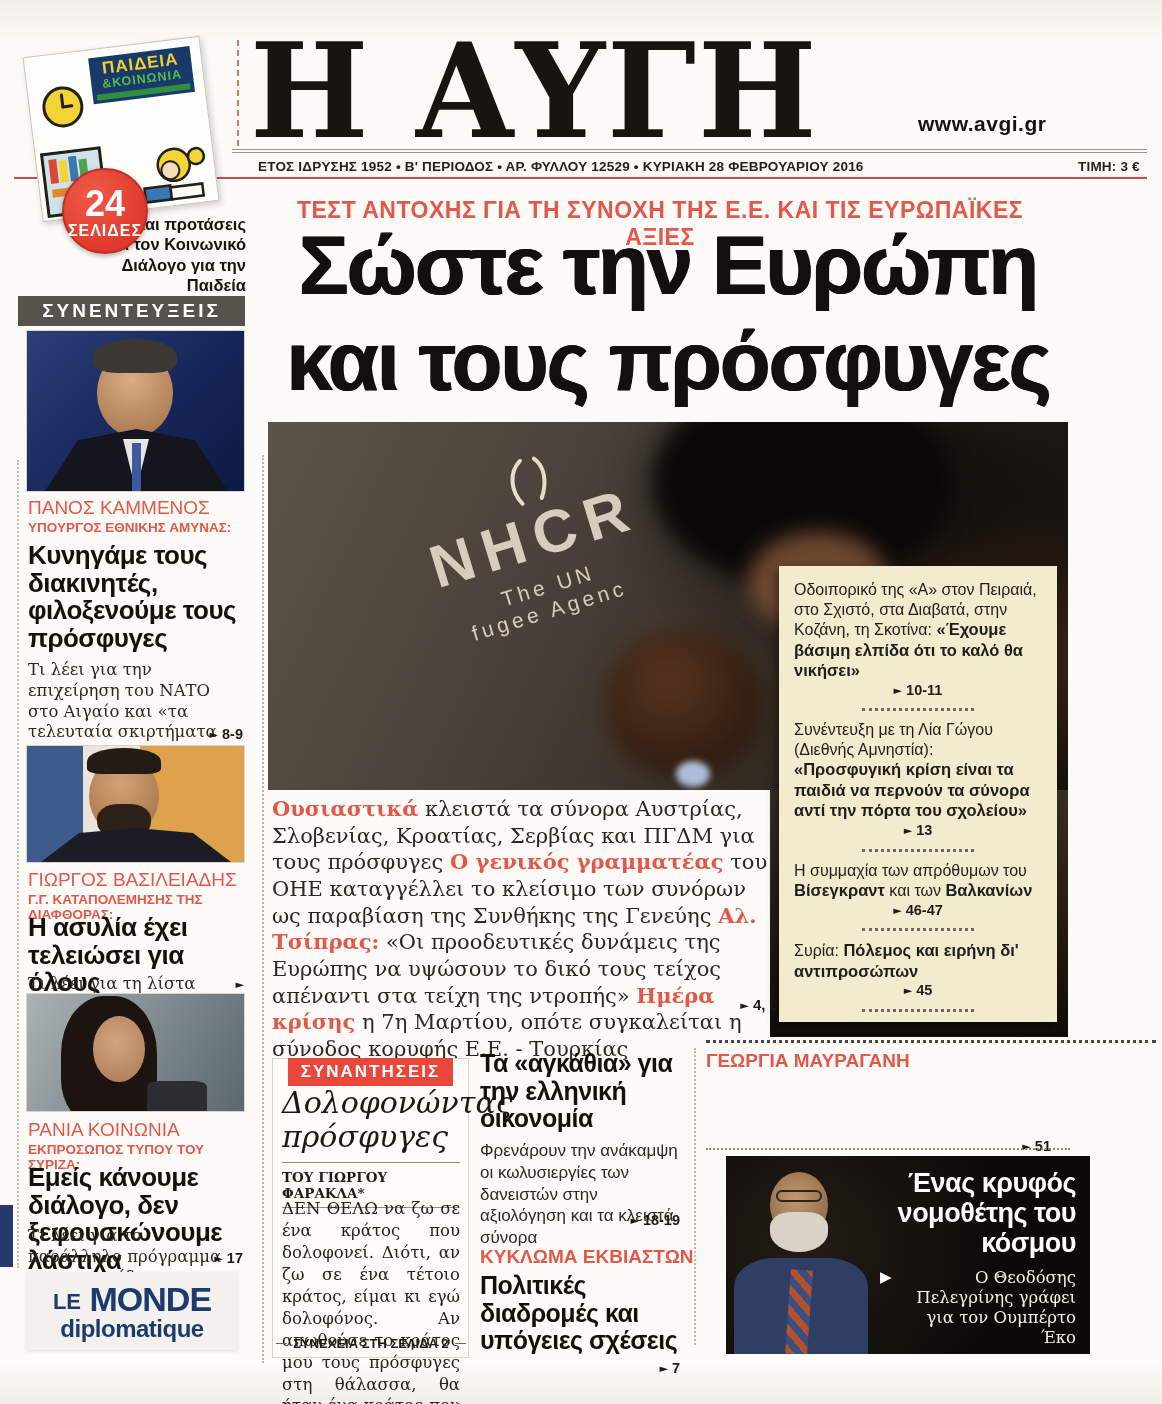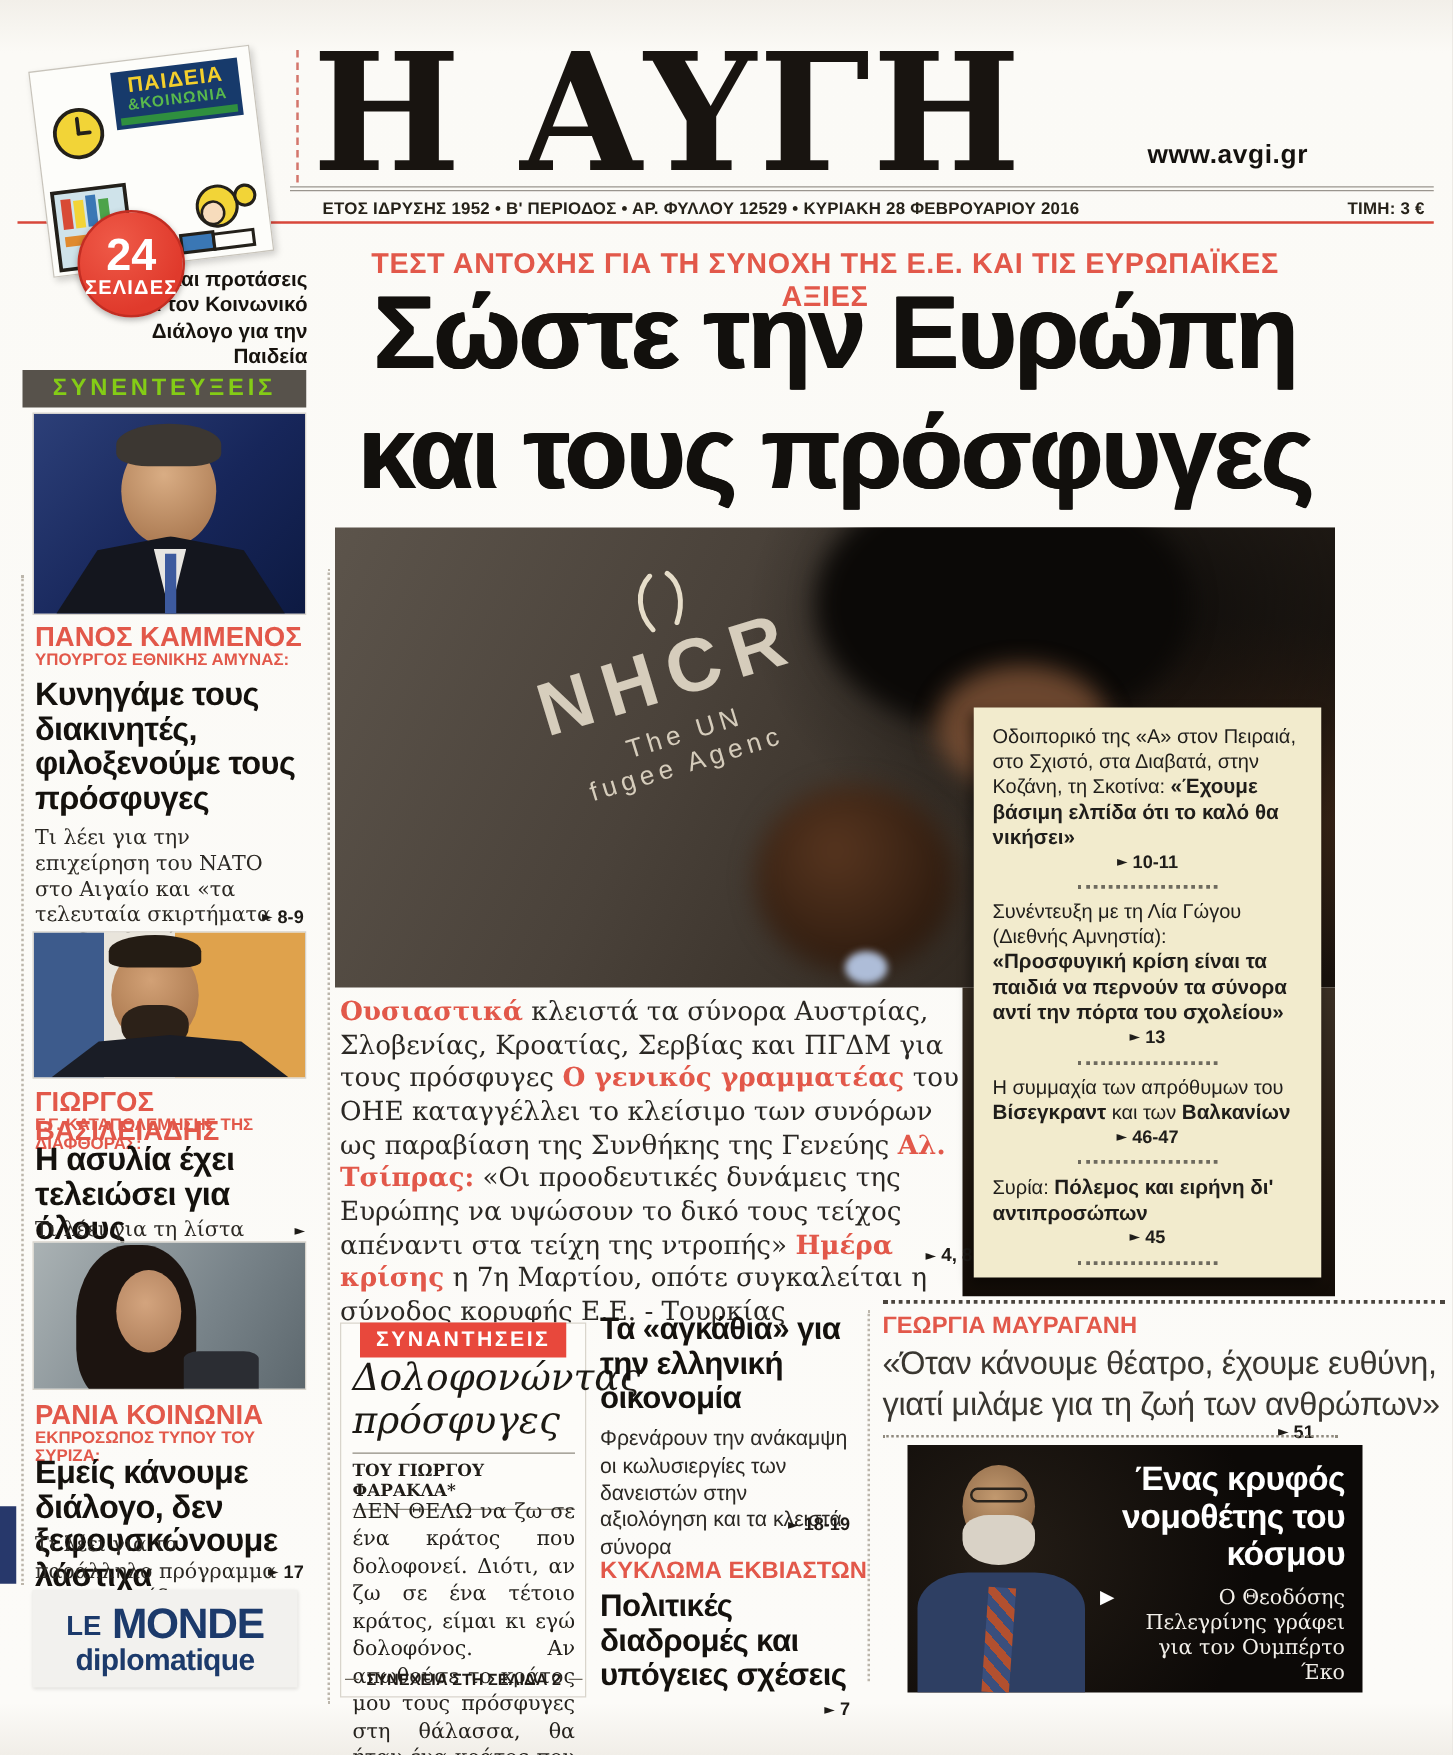--- a/index.html
+++ b/index.html
@@ -40,21 +40,21 @@
   .badge {
     width:86px; height:86px; border-radius:50%;
     background:radial-gradient(circle at 35% 30%, #ef5a48, #e03a2c 70%);
     border:2px solid #c22d22; box-shadow:0 2px 5px rgba(0,0,0,.3);
     color:#fff; text-align:center; z-index:6;
   }
   .badge-num { font-size:36px; font-weight:bold; line-height:1; margin-top:16px; }
   .badge-lbl { font-size:16px; font-weight:bold; letter-spacing:1px; }
   .promo { font-size:16.5px; font-weight:bold; color:#17130e; text-align:right; line-height:1.24; }
   .sec-banner {
-    background:#57524b; color:#84cc16; font-weight:bold; font-size:19px;
+    background:#57524b; color:#ffffff; font-weight:bold; font-size:19px;
     letter-spacing:3px; text-align:center; line-height:30px; height:30px;
   }
 
   
   .kicker { color:#e2584a; font-weight:bold; font-size:23px; text-align:center; letter-spacing:0.5px; }
   .headline {
     font-weight:bold; color:#12100d; font-size:83px; line-height:1.16;
     letter-spacing:-2px; text-align:center;
     text-shadow:0.6px 0 currentColor, -0.6px 0 currentColor;
   }
@@ -87,21 +87,21 @@
     font-family:"DejaVu Serif", serif; font-size:21px; line-height:1.27; color:#2b2824;
     position:relative;
   }
   .lead-summary .hl { color:#e2584a; font-weight:bold; }
   .lead-ref { position:absolute; right:0; bottom:-2px; font-family:"Liberation Sans",sans-serif; font-weight:bold; font-size:15px; color:#1d1a16; }
 
   
   .pphoto { border:1px solid #d8d4cc; overflow:hidden; }
   .pp-head { position:absolute; border-radius:50%; }
   .pp-body { position:absolute; bottom:0; }
-  .iv-name { color:#e2584a; font-weight:bold; font-size:22px; line-height:1.05; }
+  .iv-name { color:#e2584a; font-weight:normal; font-size:19px; line-height:1.05; }
   .iv-role { color:#e2584a; font-weight:bold; font-size:13.5px; }
   .iv-title { font-weight:bold; color:#14110d; font-size:26px; line-height:1.06; letter-spacing:-0.5px; }
   .iv-note { font-family:"DejaVu Serif", serif; font-size:16.5px; line-height:1.26; color:#2c2924; }
   .iv-ref { font-weight:bold; font-size:14.5px; color:#1d1a16; text-align:right; }
   .lemonde {
     background:#f2f1ee; box-shadow:0 1px 3px rgba(0,0,0,.12); text-align:center;
     color:#1c3a6b; padding-top:10px;
   }
   .lm1 { font-weight:bold; font-size:34px; line-height:1; letter-spacing:-1px; }
   .lm1 .le { font-size:22px; vertical-align:2px; letter-spacing:0; }
@@ -303,21 +303,20 @@
 
   <div class="abs eco2-title" style="left:480px; top:1050px; width:200px;">Τα «αγκάθια» για την ελληνική οικονομία</div>
   <div class="abs eco2-note" style="left:480px; top:1140px; width:205px;">Φρενάρουν την ανάκαμψη οι κωλυσιεργίες των δανειστών στην αξιολόγηση και τα κλειστά σύνορα</div>
   <div class="abs iv-ref" style="left:480px; top:1212px; width:200px;"><span class="arrow">►</span> <span>18-19</span></div>
   <div class="abs red-kicker" style="left:480px; top:1246px;">ΚΥΚΛΩΜΑ ΕΚΒΙΑΣΤΩΝ</div>
   <div class="abs eco2-title" style="left:480px; top:1272px; width:200px;">Πολιτικές διαδρομές και υπόγειες σχέσεις</div>
   <div class="abs iv-ref" style="left:480px; top:1360px; width:200px;"><span class="arrow">►</span> <span>7</span></div>
 
   <div class="abs doth" style="left:706px; top:1040px; width:450px;"></div>
   <div class="abs quote-name" style="left:706px; top:1050px;">ΓΕΩΡΓΙΑ ΜΑΥΡΑΓΑΝΗ</div>
-  <div class="abs quote-text" style="left:706px; top:1074px; width:452px;">«Όταν κάνουμε θέατρο, έχουμε ευθύνη, γιατί μιλάμε για τη ζωή των ανθρώπων»</div>
   <div class="abs iv-ref" style="left:706px; top:1138px; width:345px;"><span class="arrow">►</span> <span>51</span></div>
 
   <div class="abs doth-light" style="left:706px; top:1148px; width:364px;"></div>
   <div class="abs ecobox" style="left:726px; top:1156px; width:364px; height:198px;">
     <div class="ecobox-photo">
       <div class="pp-head" style="left:44px; top:16px; width:58px; height:66px; background:radial-gradient(circle at 45% 40%, #c2996f, #8a6544 85%);"></div>
       <div class="pp-head" style="left:44px; top:56px; width:58px; height:40px; background:#d9d2c6; border-radius:40% 40% 55% 55%;"></div>
       <div class="pp-head" style="left:50px; top:34px; width:46px; height:12px; background:transparent; border:2.5px solid #2a241d; border-radius:6px;"></div>
       <div class="pp-body" style="left:8px; width:134px; height:96px; background:#2e3f63; border-radius:30% 30% 0 0;"></div>
       <div class="pp-body" style="left:62px; width:22px; height:84px; background:repeating-linear-gradient(45deg,#b2502f 0 7px, #3a4f7d 7px 14px); transform:rotate(4deg);"></div>

